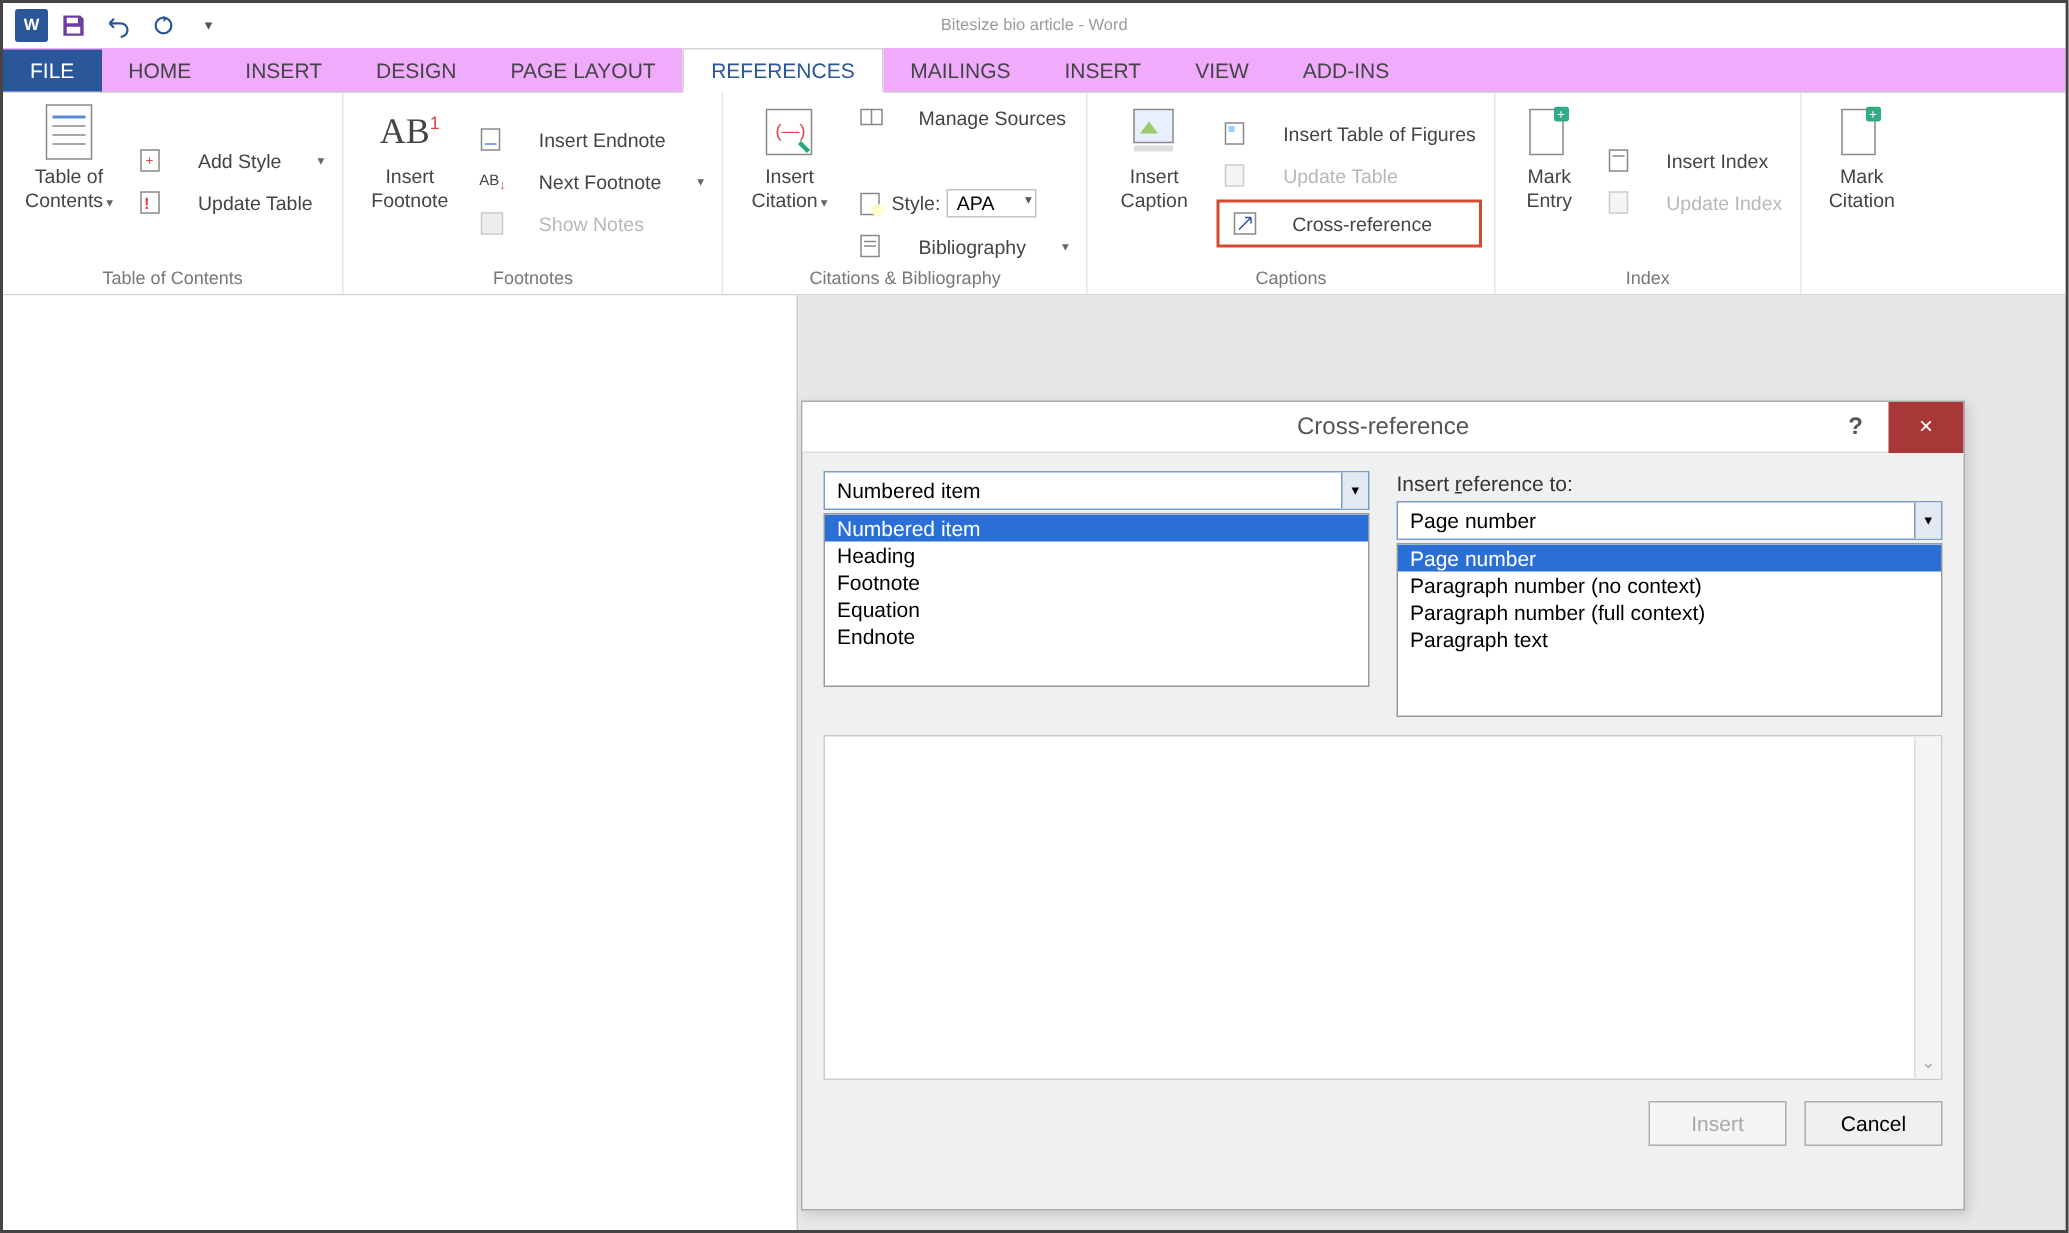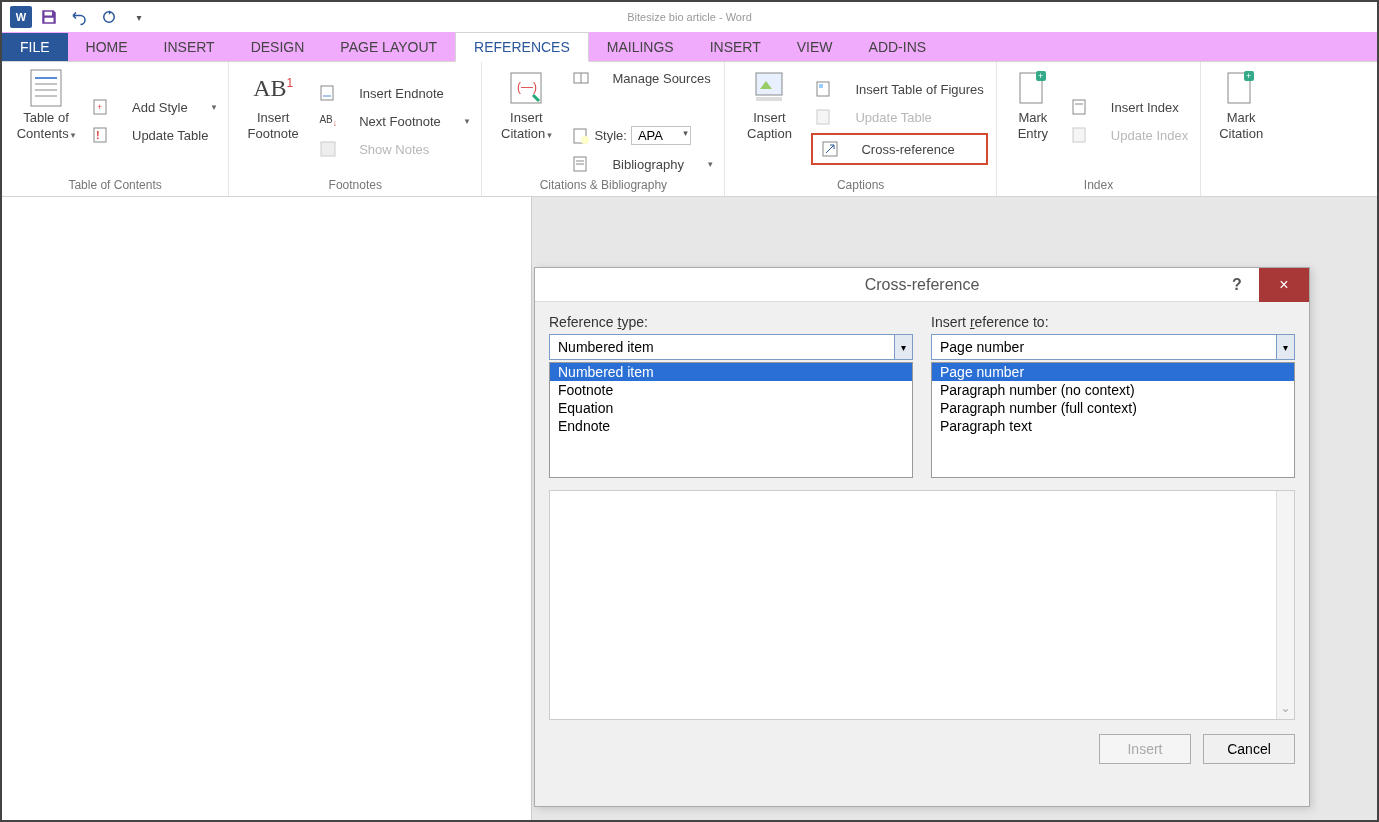--- a/index.html
+++ b/index.html
@@ -328,27 +328,27 @@
   <div class="page"></div>
 
   <div class="dialog">
     <div class="dlg-title">
       <span>Cross-reference</span>
       <span class="help">?</span>
       <span class="close">×</span>
     </div>
     <div class="dlg-body">
       <div class="col">
-        <div class="col-label">Reference <u>t</u>ype:</div>
         <div class="combo">
           <input class="combo-input" readonly="" value="Numbered item" style="">
           <div class="combo-arrow">▾</div>
         </div>
         <div class="listbox">
           <div class="item selected">Numbered item</div>
+          <div class="item">Heading</div>
           <div class="item">Footnote</div>
           <div class="item">Equation</div>
           <div class="item">Endnote</div>
         </div>
       </div>
       <div class="col">
         <div class="col-label">Insert <u>r</u>eference to:</div>
         <div class="combo">
           <input class="combo-input" readonly="" value="Page number" style="">
           <div class="combo-arrow">▾</div>

